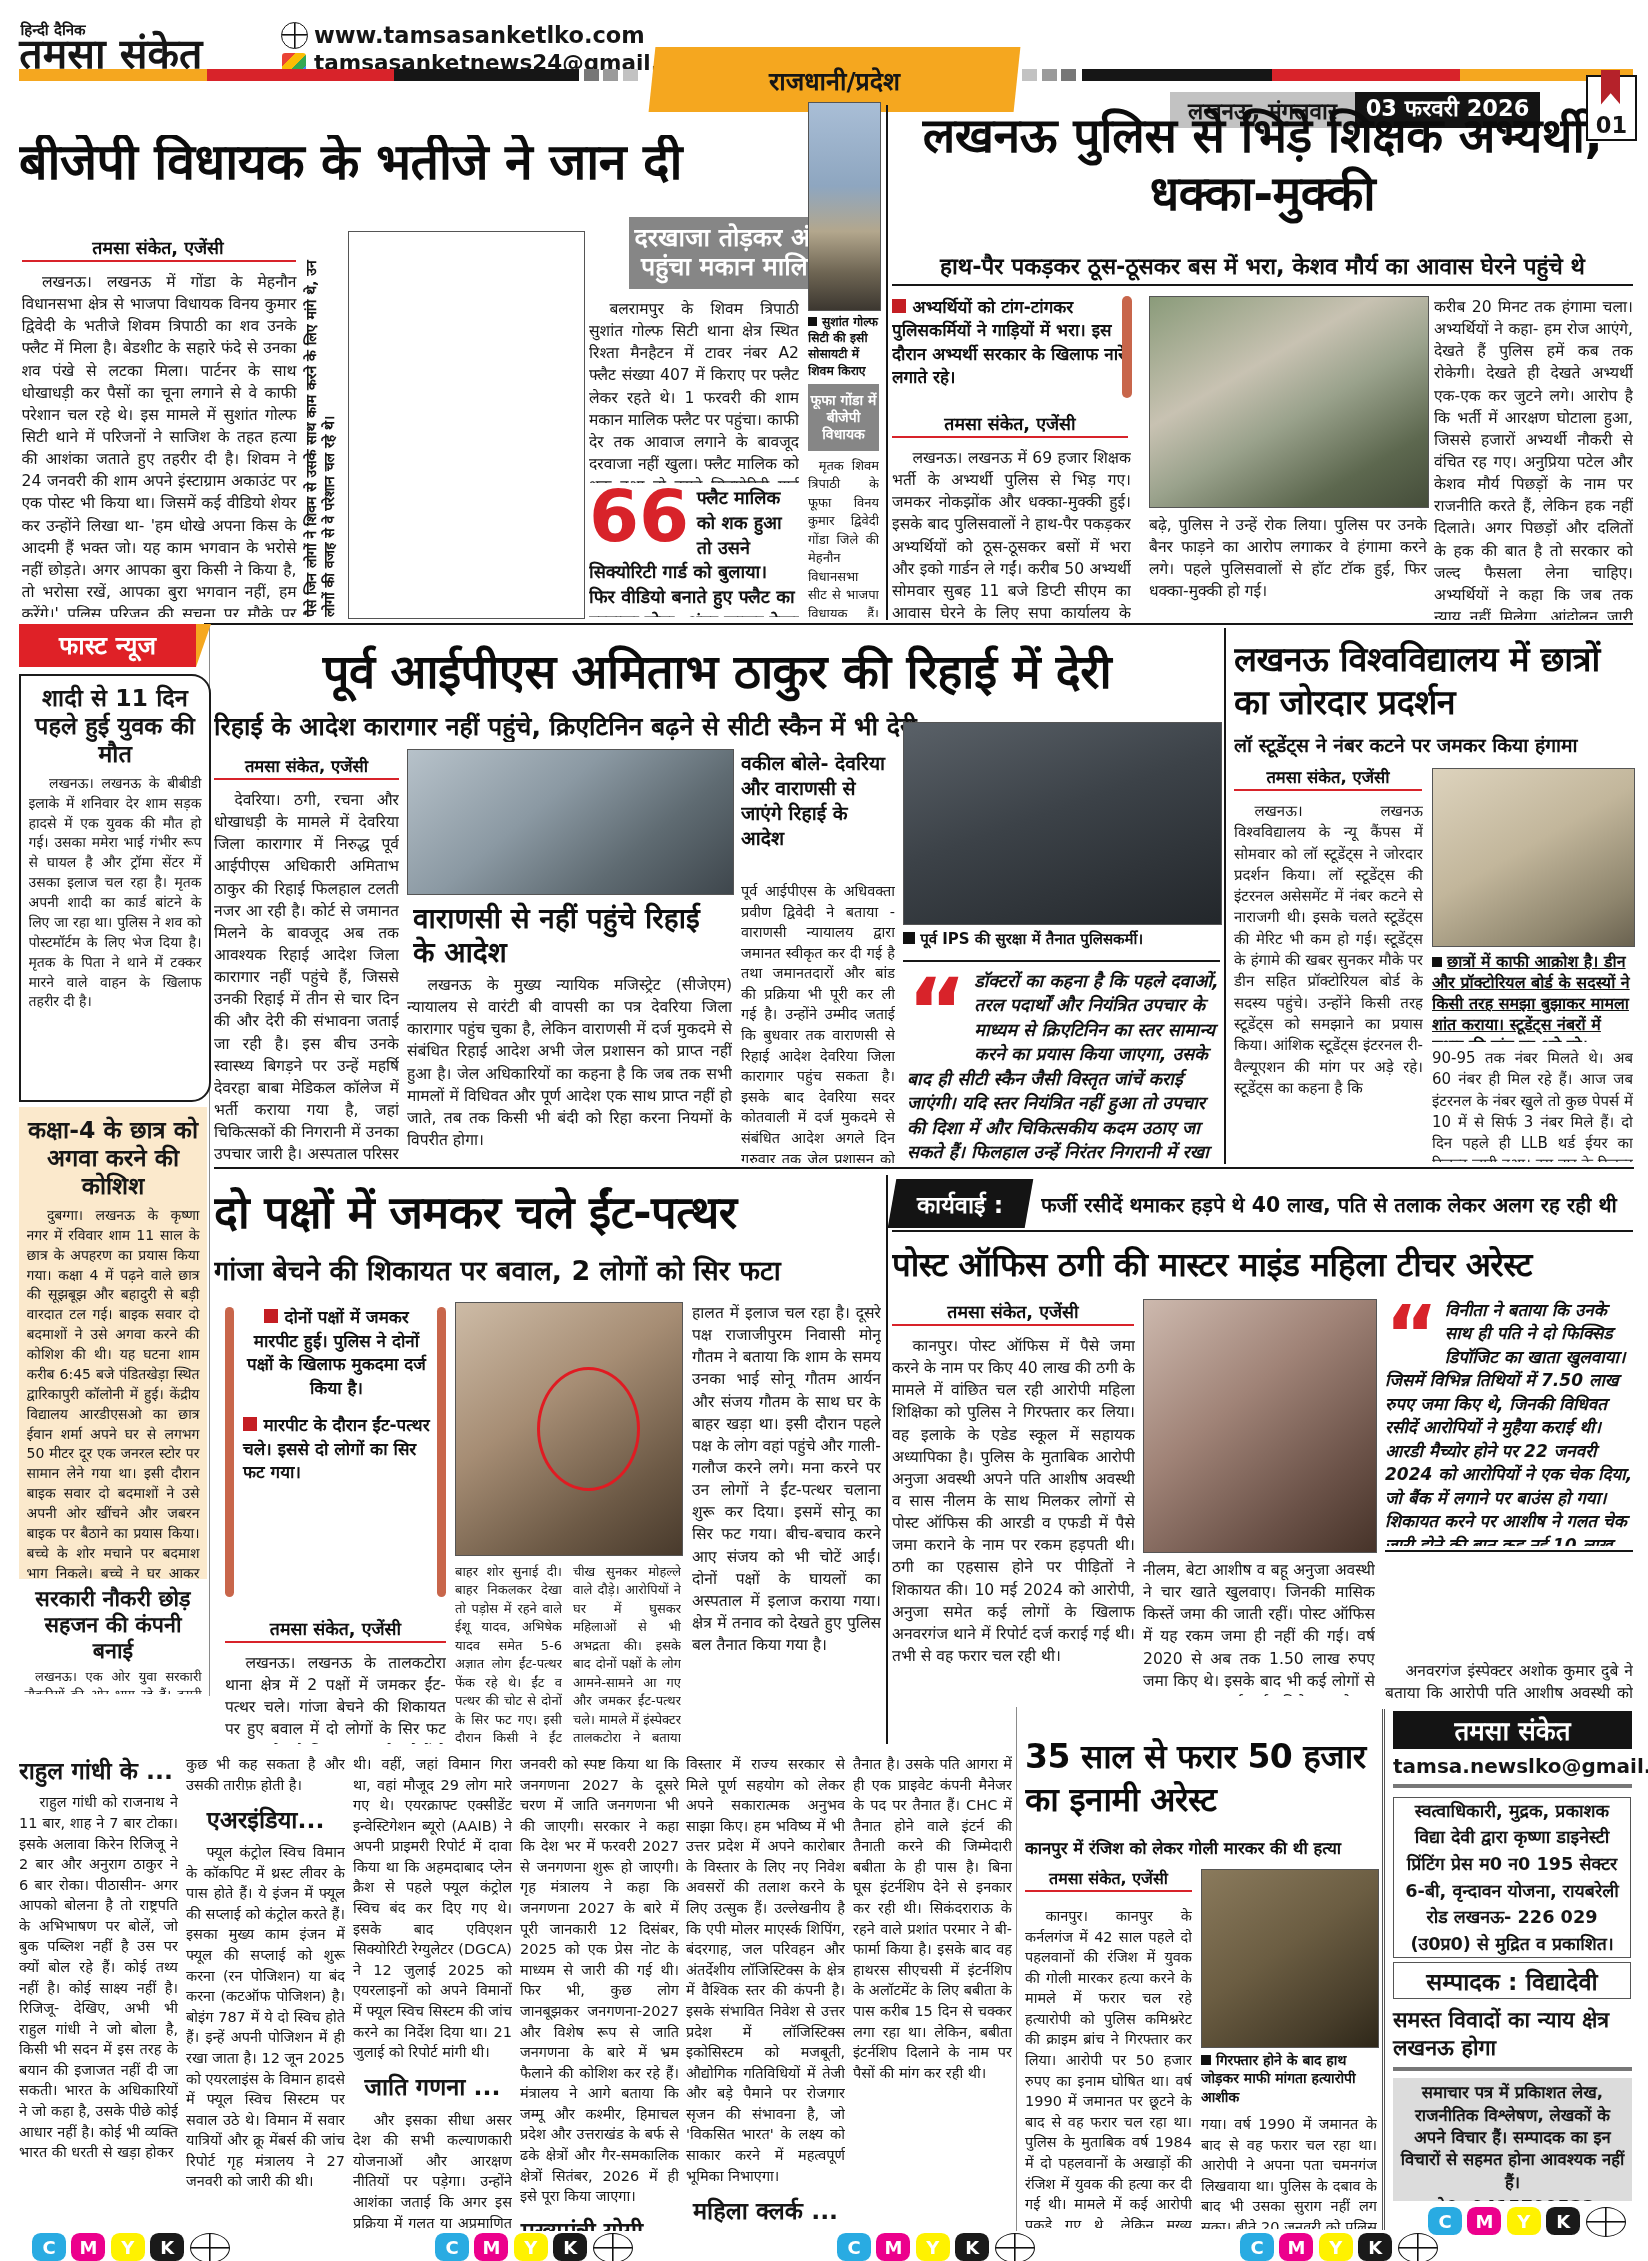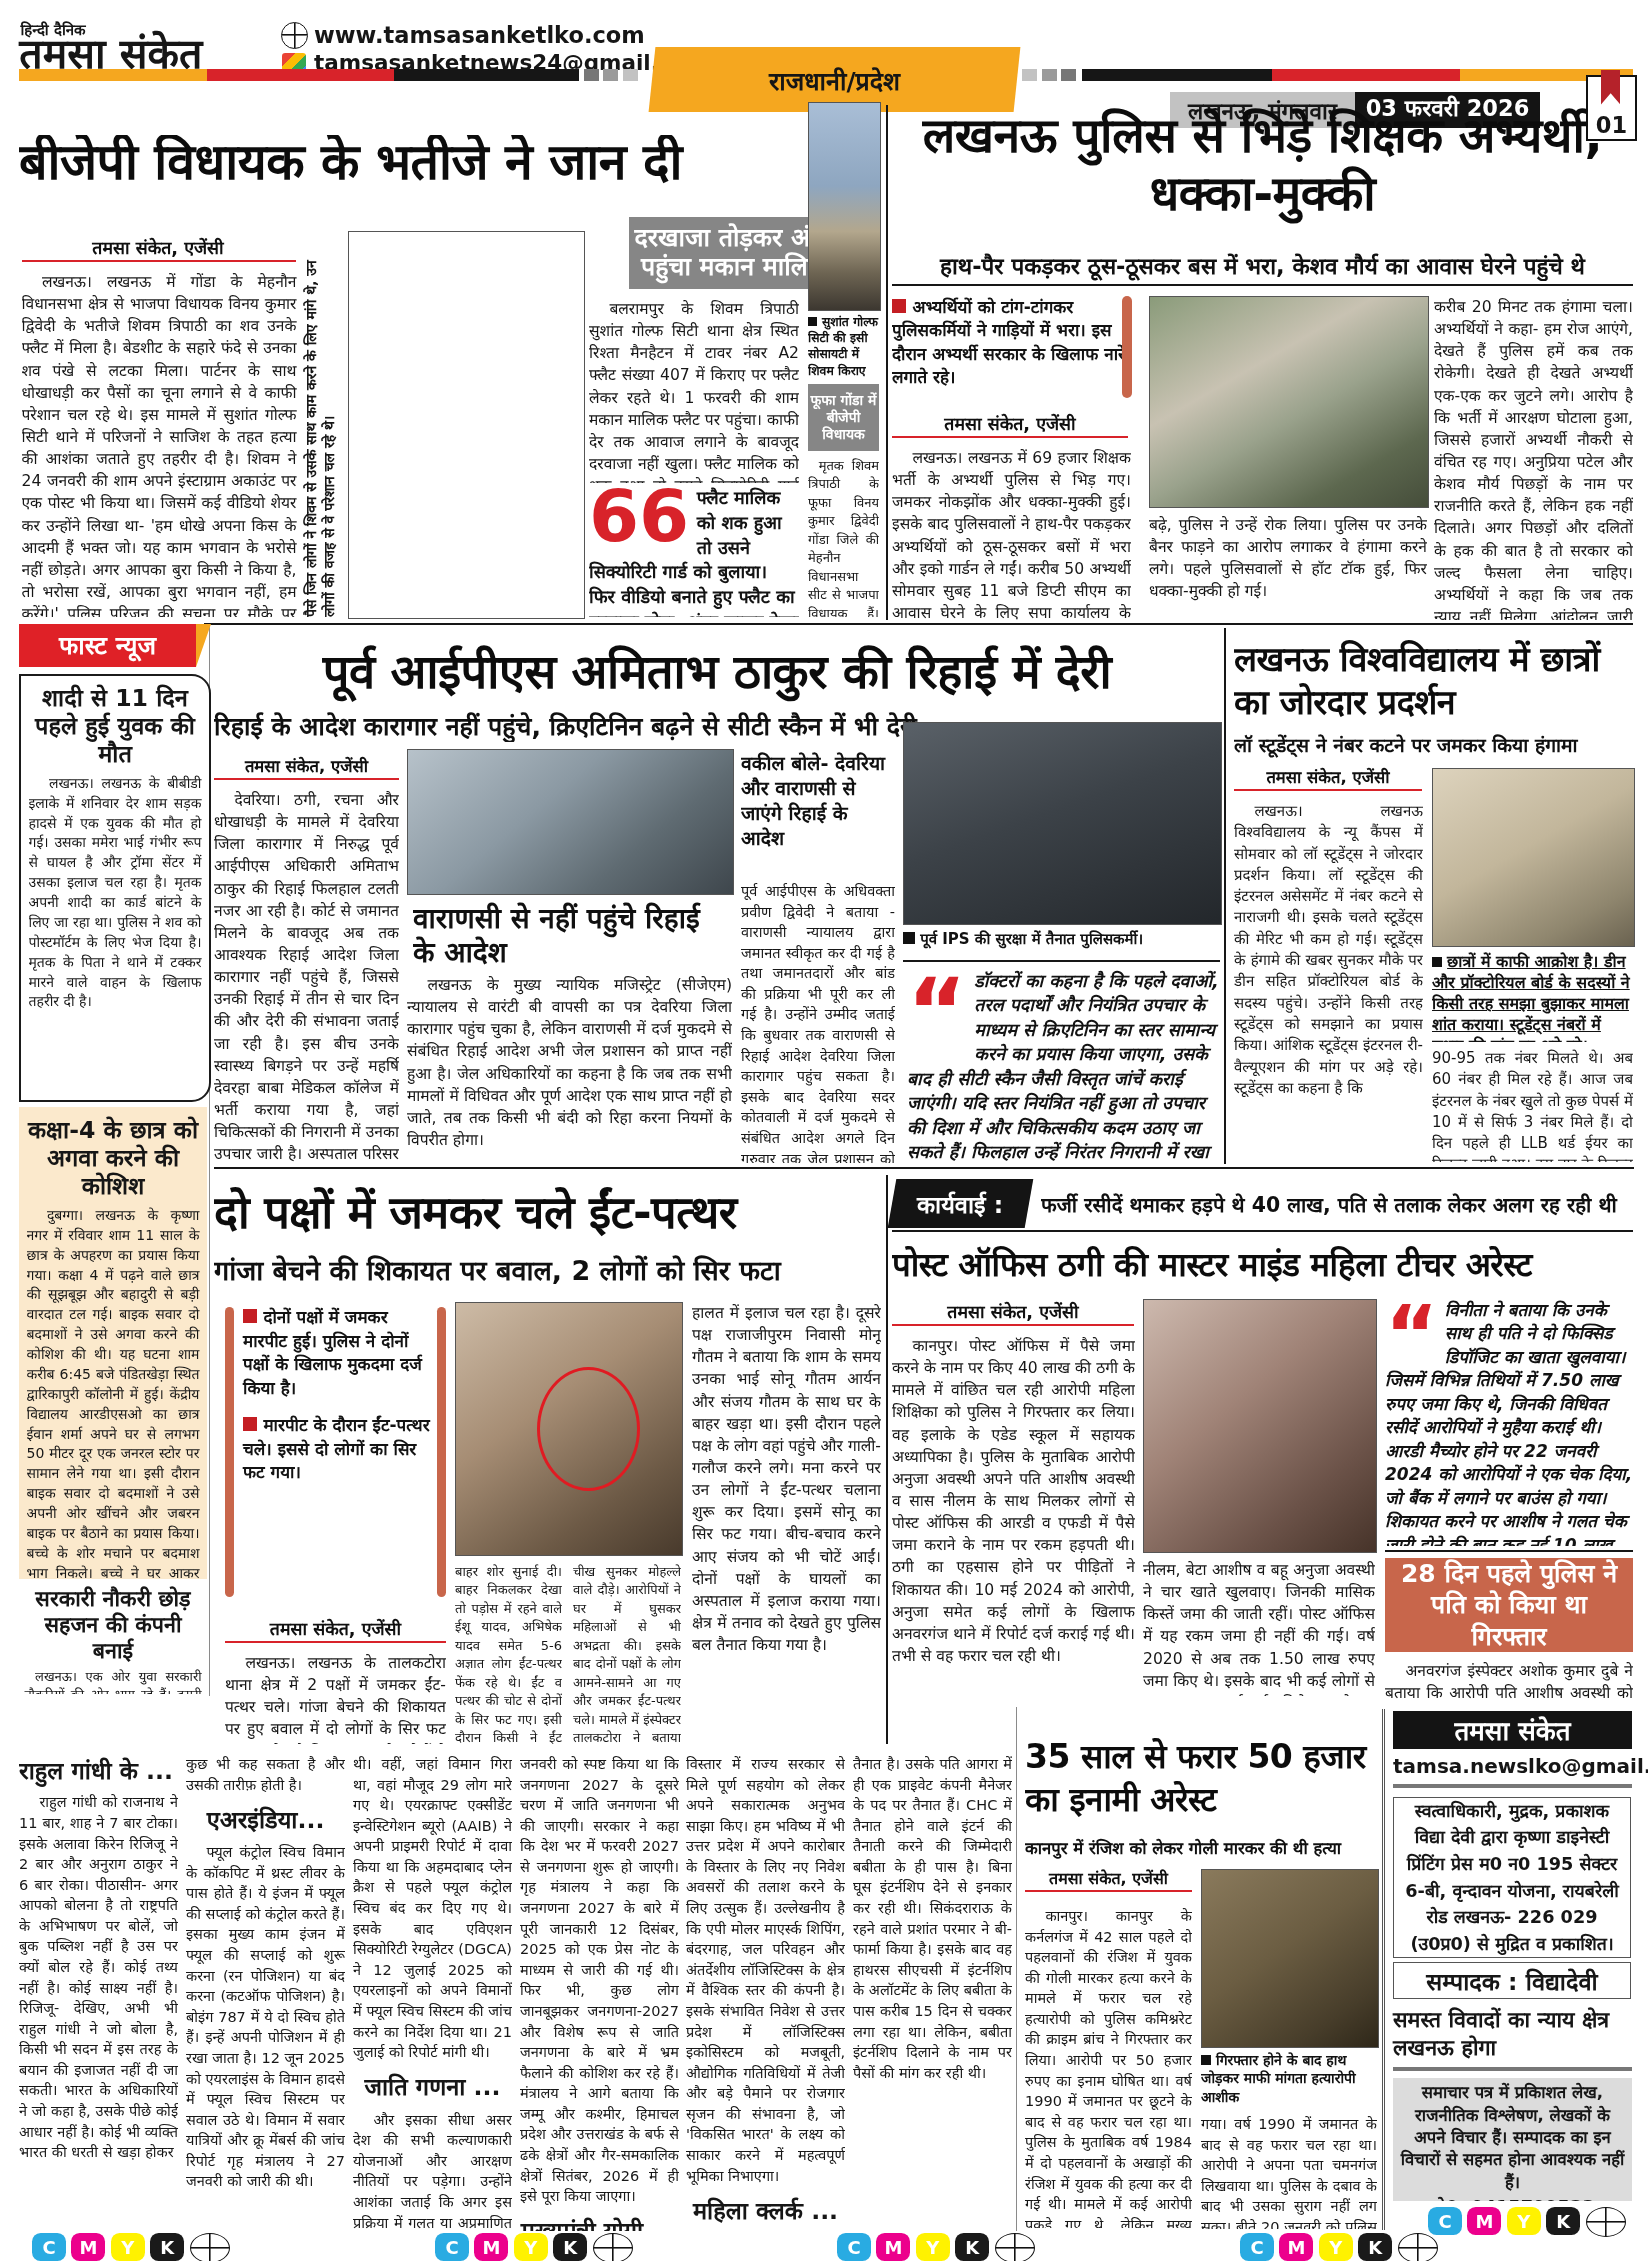--- a/index.html
+++ b/index.html
@@ -165,21 +165,21 @@
   </div>
   <div class="abs bd sm" style="left:1432px;top:1048px;width:201px;height:114px;text-indent:0;font-size:15px;">90-95 तक नंबर मिलते थे। अब 60 नंबर ही मिल रहे हैं। आज जब इंटरनल के नंबर खुले तो कुछ पेपर्स में 10 में से सिर्फ 3 नंबर मिले हैं। दो दिन पहले ही LLB थर्ड ईयर का रिजल्ट जारी हुआ। इस बार के रिजल्ट में टॉपर्स ने भी निराशा जताई। कई देरी से टॉपर स्टूडेंट हैं जिन्हें 10 में से 9 नंबर मिले। जबकि कुछ स्टूडेंट्स को अपेक्षा से बेहद कम अंक मिले। कुछ स्टूडेंट्स ने परीक्षा नियंत्रक कार्यालय का घेराव भी किया।</div>
 
   <div class="abs hr" style="left:214px;top:1167px;width:1420px;"></div>
   <div class="abs head" style="left:214px;top:1180px;width:668px;font-size:45px;white-space:nowrap;overflow:hidden;">दो पक्षों में जमकर चले ईंट-पत्थर</div>
   <div class="abs sub" style="left:214px;top:1251px;width:668px;font-size:27px;white-space:nowrap;overflow:hidden;">गांजा बेचने की शिकायत पर बवाल, 2 लोगों को सिर फटा</div>
 
   <div class="abs" style="left:225px;top:1302px;width:221px;height:303px;overflow:hidden;">
     <span class="abs" style="left:0;top:5.4px;width:8.6px;height:290px;background:#C8664B;border-radius:6.4px;"></span>
     <span class="abs" style="right:0;top:5.4px;width:8.6px;height:290px;background:#C8664B;border-radius:6.4px;"></span>
-    <div style="margin:4.3px 16px 0 18px;">
+    <div style="margin:4.3px 16px 0 18px;text-align:center;">
       <span class="rsq"></span><span class="hl">दोनों पक्षों में जमकर मारपीट हुई। पुलिस ने दोनों पक्षों के खिलाफ मुकदमा दर्ज किया है।</span>
     </div>
     <div style="margin:14px 16px 0 18px;">
       <span class="rsq"></span><span class="hl">मारपीट के दौरान ईंट-पत्थर चले। इससे दो लोगों का सिर फट गया।</span>
     </div>
   </div>
   <div class="abs by" style="left:225px;top:1616px;width:221px;">तमसा संकेत, एजेंसी</div>
   <div class="abs rule" style="left:225px;top:1641px;width:221px;"></div>
   <div class="abs bd" style="left:225px;top:1652px;width:221px;height:92px;">लखनऊ। लखनऊ के तालकटोरा थाना क्षेत्र में 2 पक्षों में जमकर ईंट-पत्थर चले। गांजा बेचने की शिकायत पर हुए बवाल में दो लोगों के सिर फट गए। आरोप है कि एक पक्ष के लोगों ने घर में घुसकर मारपीट की और महिलाओं से अभद्रता की। पुलिस दोनों पक्षों की तहरीर पर मुकदमा दर्ज कर जांच कर रही है। मामला तालकटोरा के मवैया का है। यहां हैदर कैनाल किनारे मालती यादव का परिवार रहता है। उनके मकान के पास ही कुछ लोग गांजा बेचते हैं। रविवार शाम करीब 4.30 बजे घर के</div>
 
@@ -203,23 +203,20 @@
   <div class="abs bd" style="left:892px;top:1335px;width:243px;height:361px;">कानपुर। पोस्ट ऑफिस में पैसे जमा करने के नाम पर किए 40 लाख की ठगी के मामले में वांछित चल रही आरोपी महिला शिक्षिका को पुलिस ने गिरफ्तार कर लिया। वह इलाके के एडेड स्कूल में सहायक अध्यापिका है। पुलिस के मुताबिक आरोपी अनुजा अवस्थी अपने पति आशीष अवस्थी व सास नीलम के साथ मिलकर लोगों से पोस्ट ऑफिस की आरडी व एफडी में पैसे जमा कराने के नाम पर रकम हड़पती थी। ठगी का एहसास होने पर पीड़ितों ने शिकायत की। 10 मई 2024 को आरोपी, अनुजा समेत कई लोगों के खिलाफ अनवरगंज थाने में रिपोर्ट दर्ज कराई गई थी। तभी से वह फरार चल रही थी।</div>
 
   <div class="abs ph" style="left:1143px;top:1299px;width:232px;height:252px;background:linear-gradient(140deg,#cdb9ae 0%,#a08377 40%,#6b5248 75%,#463329 100%);"></div>
   <div class="abs bd" style="left:1143px;top:1559px;width:232px;height:137px;text-indent:0;">नीलम, बेटा आशीष व बहू अनुजा अवस्थी ने चार खाते खुलवाए। जिनकी मासिक किस्तें जमा की जाती रहीं। पोस्ट ऑफिस में यह रकम जमा ही नहीं की गई। वर्ष 2020 से अब तक 1.50 लाख रुपए जमा किए थे। इसके बाद भी कई लोगों से रकम जमा कराई गई। विरोध करने पर आरोपी आशीष ने सील लगी फर्जी रसीदें थमा दीं। आरोपियों ने करीब 22 लोगों से 40 लाख से अधिक की रकम हड़पी। डीसीपी सेंट्रल अंजलि श्रीवास्तव ने बताया कि पोस्ट ऑफिस में पैसा जमा करने के नाम पर लोगों से ठगी करते थे और उन्हें फर्जी रसीदें, पासबुक थमा देते थे।</div>
 
   <div class="abs" style="left:1385px;top:1299px;width:248px;height:247px;overflow:hidden;">
     <span class="qm" style="float:left;font-size:81px;line-height:0.7;margin:7.5px 6.4px 0 0;">“</span>
     <span class="hl it" style="font-size:17px;">विनीता ने बताया कि उनके साथ ही पति ने दो फिक्सिड डिपॉजिट का खाता खुलवाया। जिसमें विभिन्न तिथियों में 7.50 लाख रुपए जमा किए थे, जिनकी विधिवत रसीदें आरोपियों ने मुहैया कराई थी। आरडी मैच्योर होने पर 22 जनवरी 2024 को आरोपियों ने एक चेक दिया, जो बैंक में लगाने पर बाउंस हो गया। शिकायत करने पर आशीष ने गलत चेक जारी होने की बात कह नई 10 लाख की चेक दी, जो दोबारा बाउंस हो गई।</span>
   </div>
   <div class="abs hr" style="left:1385px;top:1550px;width:248px;"></div>
-  <div class="abs" style="left:1385px;top:1558px;width:248px;height:94px;background:#C8664B;display:flex;align-items:center;justify-content:center;">
-    <span style="color:#fff;font-size:25px;font-weight:800;line-height:1.25;text-align:center;padding:0 4.3px;">28 दिन पहले पुलिस ने पति को किया था गिरफ्तार</span>
-  </div>
   <div class="abs bd" style="left:1385px;top:1660px;width:248px;height:42px;">अनवरगंज इंस्पेक्टर अशोक कुमार दुबे ने बताया कि आरोपी पति आशीष अवस्थी को करीब 28 दिन पहले गिरफ्तार कर जेल भेजा गया था। आरोपी अनुजा के खिलाफ साक्ष्य मिलने पर उसे भी जेल भेजा गया। वह नजीराबाद स्थित स्कूल में टीचर के पद पर नियुक्त हो गई थी।</div>
 
   <div class="abs" style="left:19px;top:624px;width:177px;height:43px;background:#DF2127;">
     <span class="abs" style="right:-15px;top:0;width:0;height:0;border-top:43px solid #F5A71F;border-right:15px solid transparent;"></span>
     <span style="display:block;color:#fff;font-size:25px;font-weight:800;text-align:center;line-height:43px;">फास्ट न्यूज</span>
   </div>
   <div class="abs" style="left:19px;top:674px;width:188px;height:424px;border:2.1px solid #1b1b1b;border-radius:0 19.3px 19.3px 0;overflow:hidden;">
     <div style="font-size:23.6px;font-weight:800;text-align:center;line-height:1.2;margin:7.5px 4.3px 5.4px;">शादी से 11 दिन पहले हुई युवक की मौत</div>
     <div class="bd sm" style="margin:0 7.5px;height:322px;">लखनऊ। लखनऊ के बीबीडी इलाके में शनिवार देर शाम सड़क हादसे में एक युवक की मौत हो गई। उसका ममेरा भाई गंभीर रूप से घायल है और ट्रॉमा सेंटर में उसका इलाज चल रहा है। मृतक अपनी शादी का कार्ड बांटने के लिए जा रहा था। पुलिस ने शव को पोस्टमॉर्टम के लिए भेज दिया है। मृतक के पिता ने थाने में टक्कर मारने वाले वाहन के खिलाफ तहरीर दी है।</div>
   </div>

